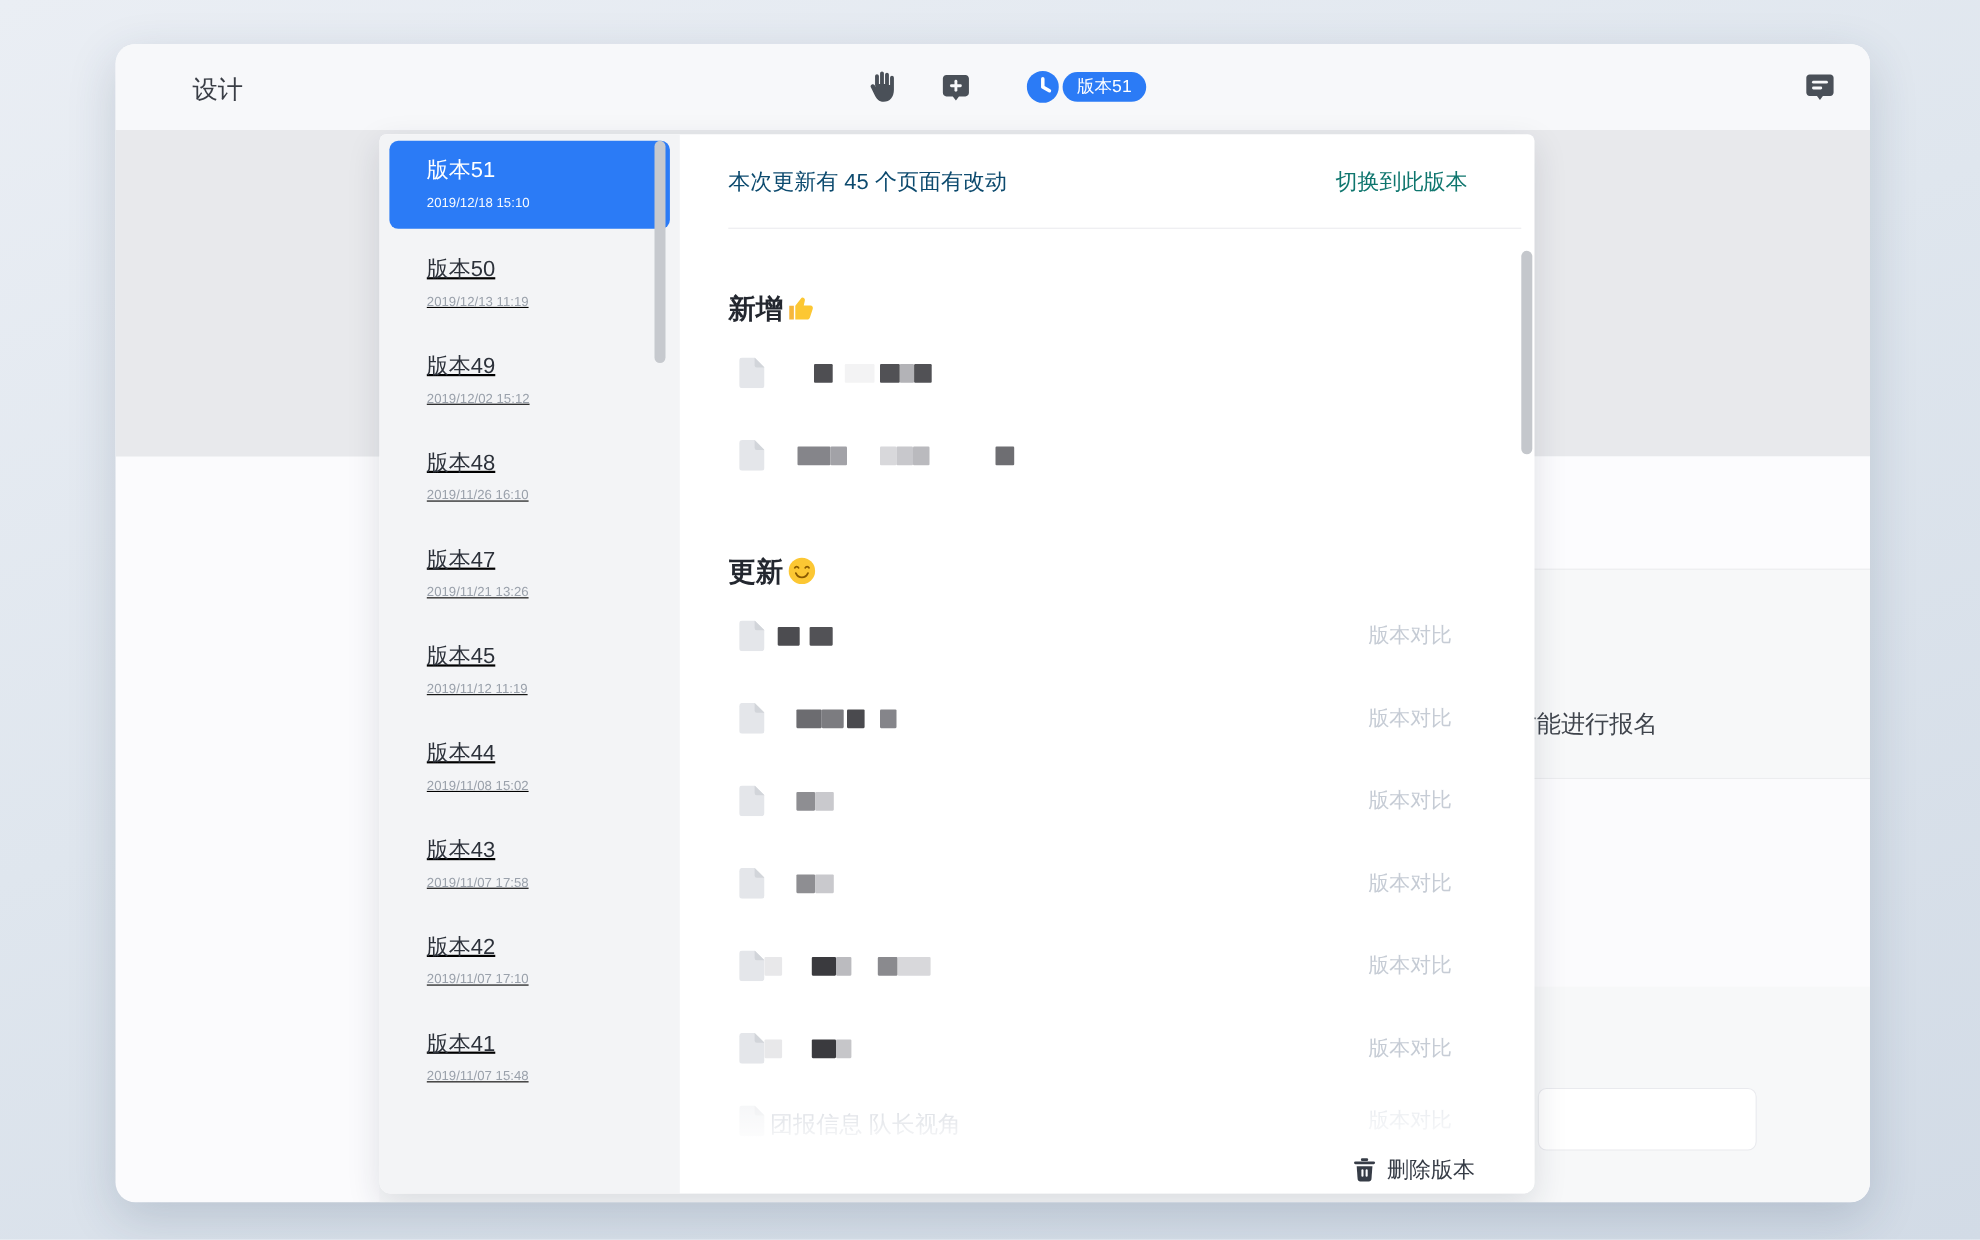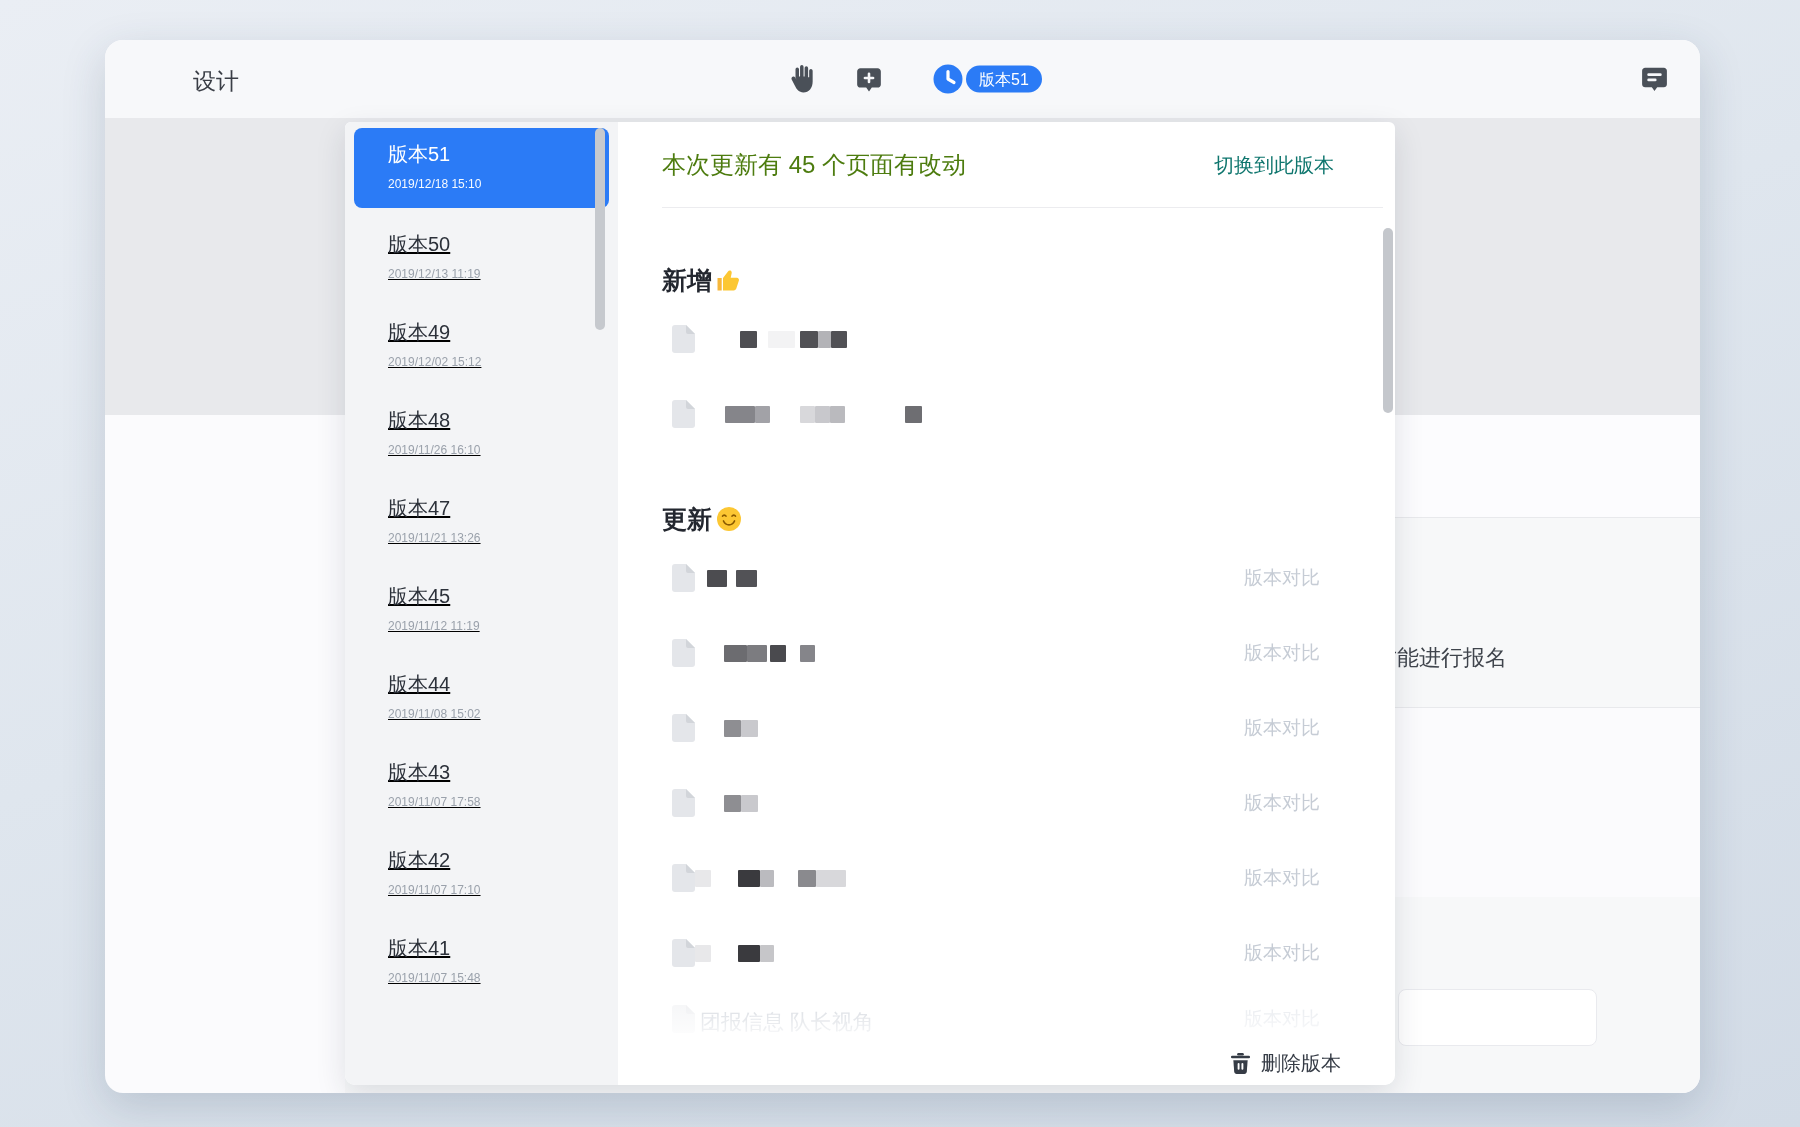--- a/index.html
+++ b/index.html
@@ -9,21 +9,21 @@
     font-family:"Liberation Sans","DejaVu Sans",sans-serif;
     -webkit-font-smoothing:antialiased;
   }
   .window{
     position:absolute;left:105px;top:40px;width:1595px;height:1053px;
     background:#fbfbfd;border-radius:18px;overflow:hidden;
     box-shadow:0 14px 44px rgba(40,60,90,.18);
   }
   
   .toolbar{position:absolute;top:0;left:0;right:0;height:78px;background:#f7f8fa;}
-  .app-title{position:absolute;left:88px;top:26px;font-size:23px;color:#3a3e46;}
+  .app-title{position:absolute;left:70px;top:26px;font-size:23px;color:#3a3e46;}
   .tb-icon{position:absolute;top:50%;transform:translateY(-50%);line-height:0;cursor:pointer;}
   .tb-hand{left:683px;}
   .tb-plus{left:750px;}
   .tb-clock{left:828px;}
   .tb-comment{left:1534px;}
   .version-badge{
     position:absolute;left:861px;top:50%;transform:translateY(-50%);
     height:27px;line-height:27px;padding:0 13px;border-radius:14px;
     background:#2b7bf6;color:#fff;font-size:16px;cursor:pointer;
   }
@@ -47,21 +47,21 @@
   .v-item{box-sizing:border-box;cursor:pointer;}
   .v-item.selected{margin:0 9px;height:80px;background:#2b7bf6;border-radius:8px;padding:13px 0 0 34px;}
   .v-item.selected .v-title{color:#fff;}
   .v-item.selected .v-date{color:rgba(255,255,255,.96);}
   .v-item.normal{height:88px;padding:23px 0 0 43px;text-decoration:underline;}
   .v-title{font-size:20px;font-weight:500;color:#2c313a;}
   .v-date{font-size:12px;color:#9aa1ab;margin-top:9px;}
   .v-scrollbar{position:absolute;right:13px;top:6px;width:10px;height:202px;border-radius:5px;background:#c6c9ce;cursor:pointer;}
   .main{flex:1;position:relative;overflow:hidden;border-radius:0 6px 10px 0;}
   .main-header{height:86px;position:relative;}
-  .summary{position:absolute;left:44px;top:50%;transform:translateY(-50%);font-size:24px;color:#4d7c0f;}
+  .summary{position:absolute;left:44px;top:50%;transform:translateY(-50%);font-size:20px;color:#0c4a6e;}
   .switch-btn{position:absolute;right:61px;top:50%;transform:translateY(-50%);font-size:20px;color:#0f766e;cursor:pointer;}
   .header-divider{position:absolute;left:44px;right:12px;bottom:0;height:1px;background:#ececef;}
   .content{padding:0 44px;position:relative;}
   .section-title{display:flex;align-items:center;font-size:25px;font-weight:bold;color:#23272f;margin-top:57px;height:30px;}
   .section ~ .section .section-title{margin-top:76px;}
   .section-title .emoji{margin-left:4px;line-height:0;}
   .row{position:relative;height:28px;margin-top:47px;}
   .rows .row:first-child{margin-top:30px;}
   .doc{position:absolute;left:10px;top:0;line-height:0;}
   .block{position:absolute;top:6px;height:17px;border-radius:1px;}

